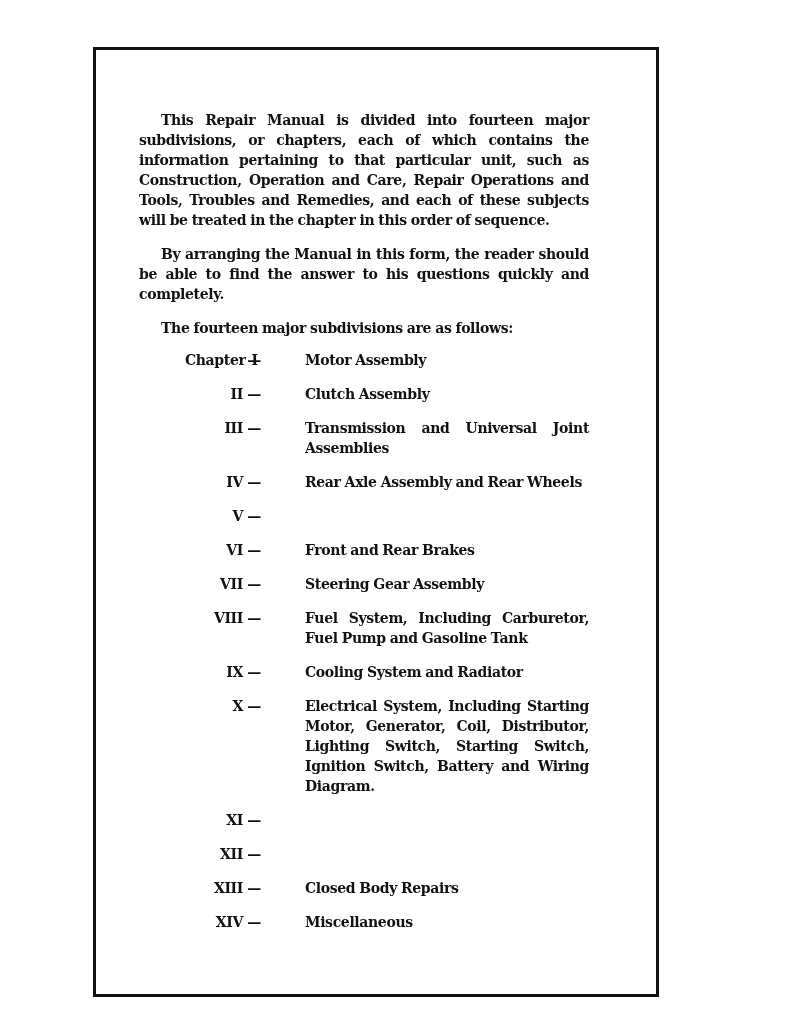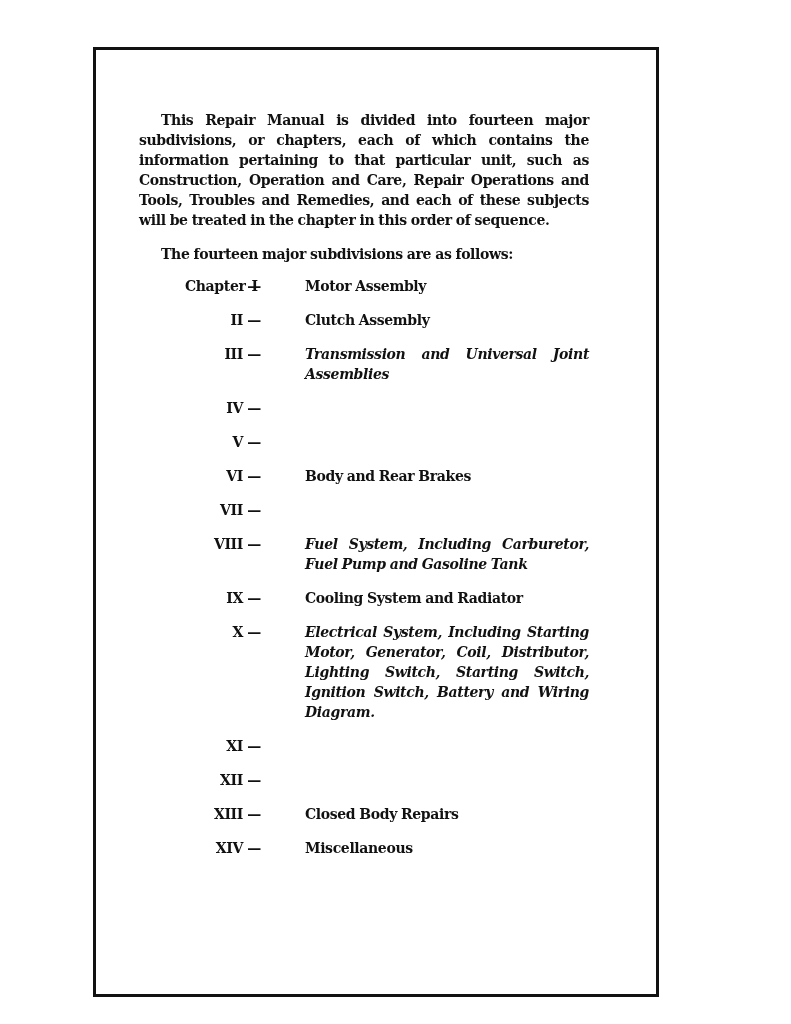--- a/index.html
+++ b/index.html
@@ -73,29 +73,29 @@
       width: 22px;
       text-align: center;
     }
     .title {
       flex: 1 1 auto;
       text-align: justify;
       margin-left: 40px;
     }
     .title.wrap {
       padding-right: 0;
-      font-style: italic;
     }
   </style>
 </head>
 <body>
 
 <div class="frame">
   <div class="content">
     <p class="para p1">This Repair Manual is divided into fourteen major subdivisions, or chapters, each of which contains the information pertaining to that particular unit, such as Construction, Operation and Care, Repair Operations and Tools, Troubles and Remedies, and each of these subjects will be treated in the chapter in this order of sequence.</p>
+    <p class="para p2">By arranging the Manual in this form, the reader should be able to find the answer to his questions quickly and completely.</p>
     <p class="para p3">The fourteen major subdivisions are as follows:</p>
 
     <ul class="chapters">
       <li class="chapter first">
         <span class="num"><span class="lead">Chapter</span><span>I</span></span>
         <span class="dash">—</span>
         <span class="title">Motor Assembly</span>
       </li>
       <li class="chapter">
         <span class="num">II</span>
@@ -103,33 +103,35 @@
         <span class="title">Clutch Assembly</span>
       </li>
       <li class="chapter">
         <span class="num">III</span>
         <span class="dash">—</span>
         <span class="title wrap">Transmission and Universal Joint Assemblies</span>
       </li>
       <li class="chapter">
         <span class="num">IV</span>
         <span class="dash">—</span>
+        <span class="title">Rear Axle Assembly and Rear Wheels</span>
       </li>
       <li class="chapter">
         <span class="num">V</span>
         <span class="dash">—</span>
       </li>
       <li class="chapter">
         <span class="num">VI</span>
         <span class="dash">—</span>
-        <span class="title">Body and Rear Brakes</span>
+        <span class="title">Front and Rear Brakes</span>
       </li>
       <li class="chapter">
         <span class="num">VII</span>
         <span class="dash">—</span>
+        <span class="title">Steering Gear Assembly</span>
       </li>
       <li class="chapter">
         <span class="num">VIII</span>
         <span class="dash">—</span>
         <span class="title wrap">Fuel System, Including Carburetor, Fuel Pump and Gasoline Tank</span>
       </li>
       <li class="chapter">
         <span class="num">IX</span>
         <span class="dash">—</span>
         <span class="title">Cooling System and Radiator</span>

